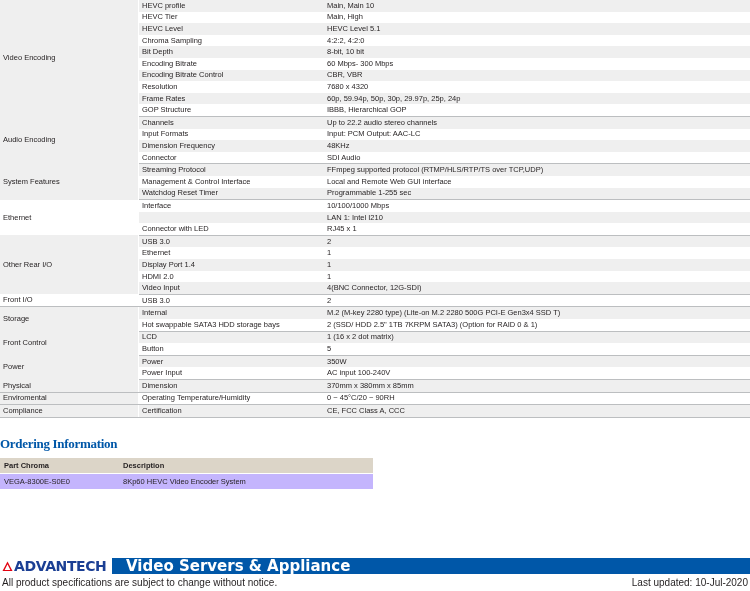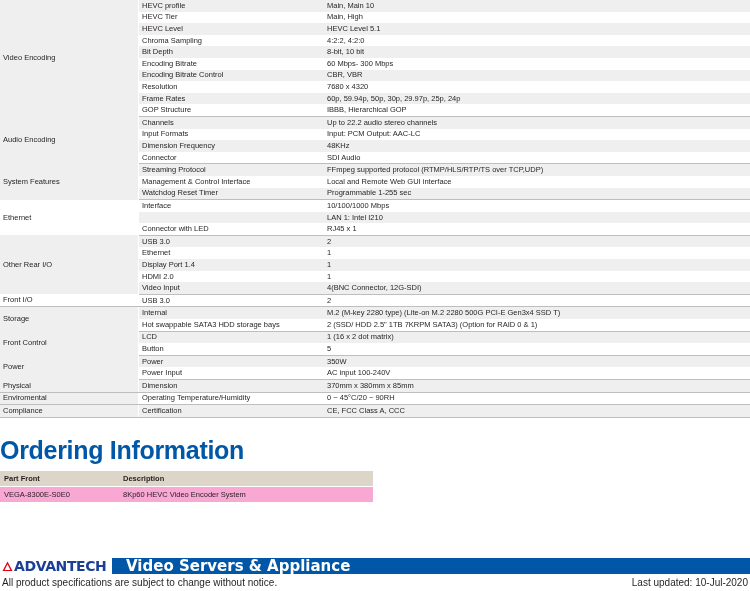--- a/index.html
+++ b/index.html
@@ -55,23 +55,23 @@
   }
   td.cat.shade {
     background: #efefef;
   }
   
   tr.grp-end td { border-bottom: 1px solid #bcbec0; }
 
   
   .ordering-title {
     color: #0057a8;
-    font-family: Liberation Sans, sans-serif;
+    font-family: Liberation Serif, serif;
     font-weight: bold;
-    font-size: 25px;
+    font-size: 13px;
     letter-spacing: -0.3px;
     margin: 18px 0 6px 0;
     padding-left: 0px;
   }
   table.order {
     border-collapse: collapse;
     table-layout: fixed;
     width: 365px;
     margin-left: 0;
   }
@@ -81,21 +81,21 @@
     padding: 2px 0 2px 4px;
     height: 11px;
     vertical-align: middle;
   }
   table.order th {
     background: #dcd5c8;
     font-weight: bold;
     border-bottom: 1px solid #ffffff;
   }
   table.order td {
-    background: #f9a8d4;
+    background: #c4b5fd;
   }
   .col-pn { width: 115px; }
   .col-desc { width: 250px; }
 
   
   .footer {
     position: absolute;
     left: 0;
     bottom: 0;
     width: 750px;
@@ -307,21 +307,21 @@
         <td class="val">CE, FCC Class A, CCC</td>
       </tr>
     </tbody>
 </table>
 
 <div class="ordering-title">Ordering Information</div>
 
 <table class="order">
   <thead>
     <tr>
-      <th class="col-pn">Part Front</th>
+      <th class="col-pn">Part Chroma</th>
       <th class="col-desc">Description</th>
     </tr>
   </thead>
   <tbody>
       <tr>
         <td class="col-pn">VEGA-8300E-S0E0</td>
         <td class="col-desc">8Kp60 HEVC Video Encoder System</td>
       </tr>
     </tbody>
 </table>

